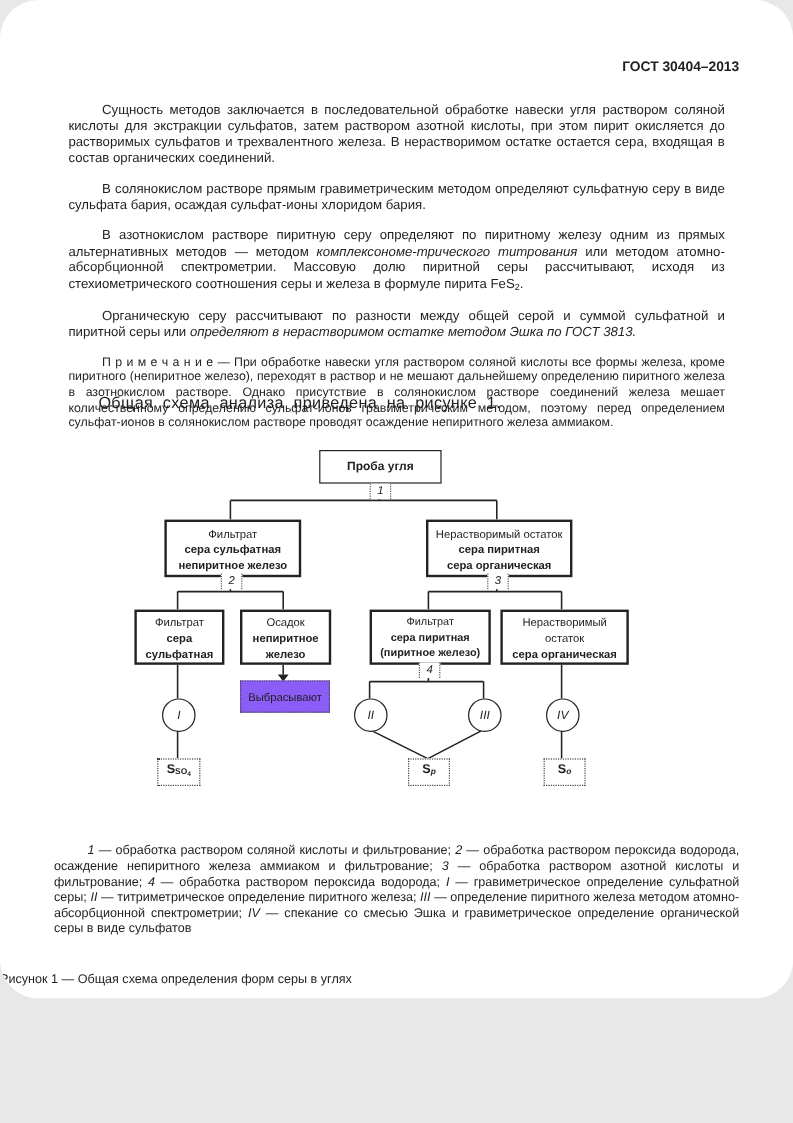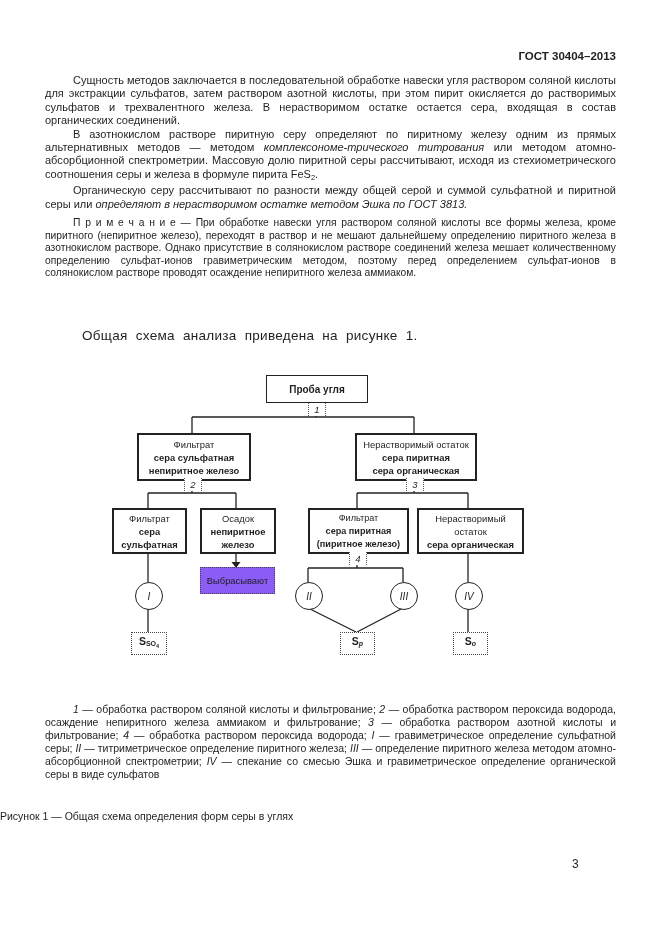--- a/index.html
+++ b/index.html
@@ -1,20 +1,20 @@
 <!DOCTYPE html>
 <html><head>
 <meta charset="utf-8">
 <style>
   html,body{margin:0;padding:0;background:#e8e8e8;}
-  .page{position:relative;width:661px;height:936px;background:#ffffff;margin:0 auto;
-        font-family:"Liberation Sans", sans-serif;color:#1f1f1f;overflow:hidden;}
+  .page{position:relative;width:661px;height:832px;background:#ffffff;margin:0 auto;
+        font-family:"Liberation Sans", sans-serif;color:#1f1f1f;overflow:hidden;border-radius:32px;}
   .doc-code{position:absolute;top:50px;right:45px;font-size:11.5px;font-weight:bold;}
   .body-text{position:absolute;top:74px;left:45px;width:571px;font-size:11px;line-height:13.4px;text-align:justify;}
-  .body-text p{margin:0;text-indent:28px;}
+  .body-text p{margin:12px;text-indent:28px;}
   .note{font-size:10.3px;line-height:12.6px;margin-top:6px !important;}
   sub.f{font-size:7.5px;vertical-align:-2px;}
   .schema-intro{position:absolute;top:328px;left:45px;width:571px;font-size:13.5px;
                 letter-spacing:0.3px;word-spacing:4px;text-indent:37px;}
   
   .diagram{position:absolute;top:370px;left:0;width:661px;height:312px;}
   .diagram svg{position:absolute;top:0;left:0;}
   .dbox{position:absolute;border:2px solid #222;background:#fff;text-align:center;
         font-size:9.4px;line-height:13px;display:flex;flex-direction:column;justify-content:center;z-index:2;}
   .dbox b{font-weight:bold;}
@@ -42,20 +42,21 @@
 </style>
 </head>
 <body>
 
 <div class="page">
 
   <div class="doc-code">ГОСТ 30404–2013</div>
 
   <div class="body-text">
     <p>Сущность методов заключается в последовательной обработке навески угля раствором соляной кислоты для экстракции сульфатов, затем раствором азотной кислоты, при этом пирит окисляется до растворимых сульфатов и трехвалентного железа. В нерастворимом остатке остается сера, входящая в состав органических соединений.</p>
+    <p>В солянокислом растворе прямым гравиметрическим методом определяют сульфатную серу в виде сульфата бария, осаждая сульфат-ионы хлоридом бария.</p>
     <p><span>В азотнокислом растворе пиритную серу определяют по пиритному железу одним из прямых альтернативных методов — методом </span><i>комплексономе-трического титрования</i><span> или методом атомно-абсорбционной спектрометрии. Массовую долю пиритной серы рассчитывают, исходя из стехиометрического соотношения серы и железа в формуле пирита FeS</span><sub class="f">2</sub><span>.</span></p>
     <p><span>Органическую серу рассчитывают по разности между общей серой и суммой сульфатной и пиритной серы или </span><i>определяют в нерастворимом остатке методом Эшка по ГОСТ 3813.</i></p>
     <p class="note"><span>П р и м е ч а н и е</span><span> — </span><span>При обработке навески угля раствором соляной кислоты все формы железа, кроме пиритного (непиритное железо), переходят в раствор и не мешают дальнейшему определению пиритного железа в азотнокислом растворе. Однако присутствие в солянокислом растворе соединений железа мешает количественному определению сульфат-ионов гравиметрическим методом, поэтому перед определением сульфат-ионов в солянокислом растворе проводят осаждение непиритного железа аммиаком.</span></p>
   </div>
 
   <div class="schema-intro">Общая схема анализа приведена на рисунке 1.</div>
 
   <div class="diagram">
     <svg width="661" height="312" viewBox="0 0 661 312">
       <g stroke="#222" stroke-width="1.3" fill="none">

